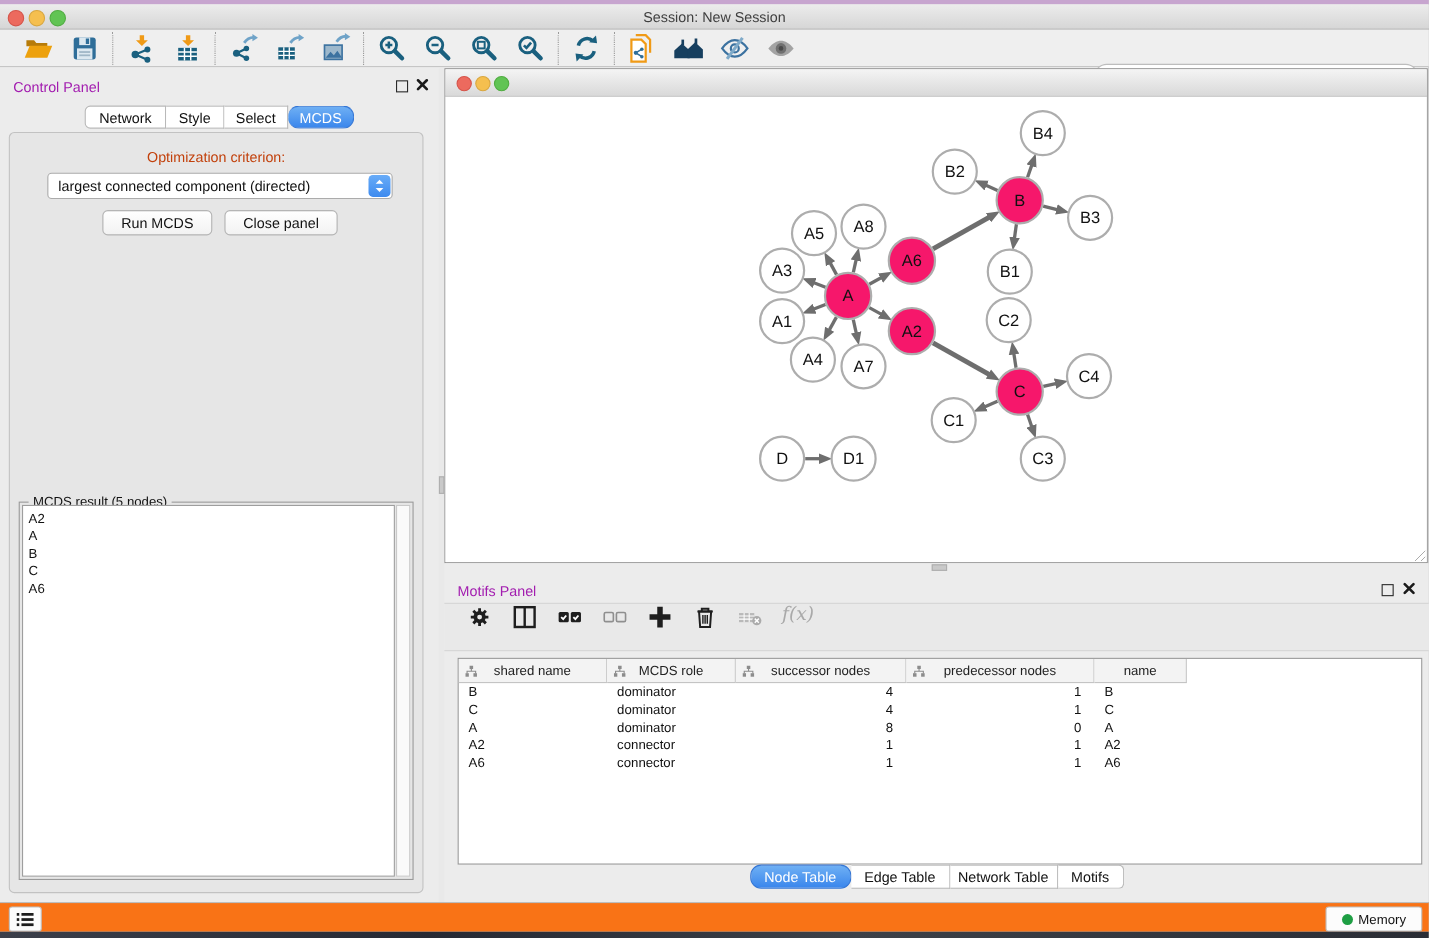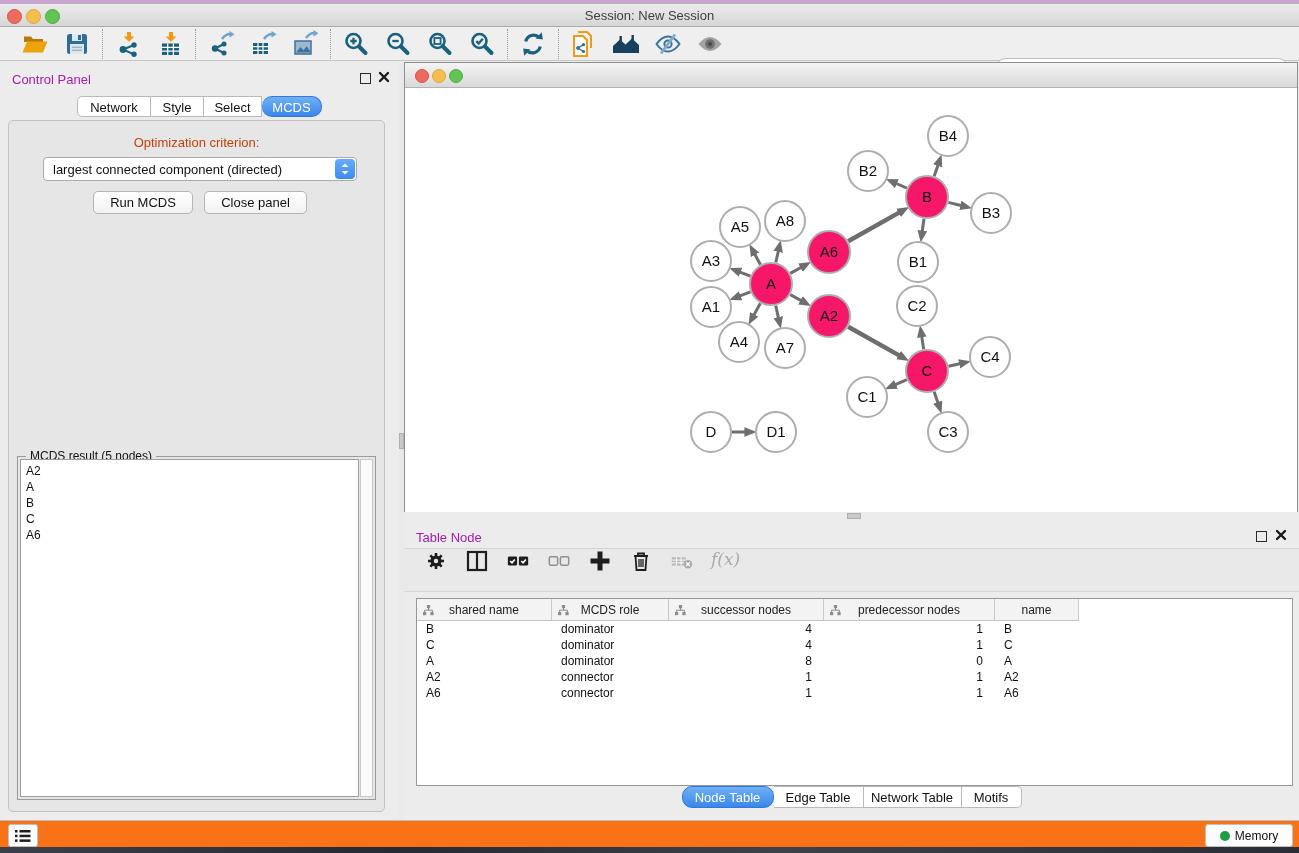--- a/index.html
+++ b/index.html
@@ -69,21 +69,21 @@
   #v-splitter{left:399px;top:62px;width:5px;height:758px;background:#E9E9E9;}
   #v-handle{position:absolute;left:0;top:371px;width:5px;height:16px;background:#C9C9C9;border:1px solid #AFAFAF;box-sizing:border-box;}
   
   #net-window{left:404px;top:62px;width:894px;height:450px;background:#fff;
      border:1px solid #8F8F8F;box-sizing:border-box;}
   #net-titlebar{position:absolute;left:0;top:0;width:100%;height:25px;
      background:linear-gradient(#F4F4F4,#D9D9D9);border-bottom:1px solid #B3B3B3;box-sizing:border-box;}
   #net-titlebar .tl{top:6px;width:12px;height:12px;}
   #net-titlebar .tl.red{left:10px;}#net-titlebar .tl.yellow{left:27px;}#net-titlebar .tl.green{left:44px;}
   #net-title{position:absolute;top:4px;left:0;width:100%;text-align:center;font-size:13px;color:#333;}
-  #net-canvas{position:absolute;left:0;top:40px;width:892px;height:423px;background:#fff;}
+  #net-canvas{position:absolute;left:0;top:25px;width:892px;height:423px;background:#fff;}
   #grip{position:absolute;right:1px;bottom:1px;width:13px;height:13px;
      background:repeating-linear-gradient(135deg,transparent 0 3px,#ABABAB 3px 4px);
      clip-path:polygon(100% 0,100% 100%,0 100%);}
   #h-splitter{left:404px;top:512px;width:895px;height:8px;background:#ECECEC;}
   #h-handle{position:absolute;left:443px;top:1px;width:14px;height:6px;background:#C9C9C9;border:1px solid #AFAFAF;box-sizing:border-box;}
   
   #table-panel{left:404px;top:520px;width:895px;height:300px;background:#ECECEC;}
   #tp-toolbar{position:absolute;left:0;top:28px;width:100%;height:44px;background:#E9E9E9;
      border-top:1px solid #D5D5D5;border-bottom:1px solid #D5D5D5;box-sizing:border-box;
      display:flex;align-items:flex-start;gap:17px;padding-left:20px;}
@@ -464,21 +464,21 @@
         </svg>
       <div id="grip"></div>
     </div>
   </div>
 
   <div id="h-splitter" class="abs">
     <div id="h-handle"></div>
   </div>
 
   <div id="table-panel" class="abs">
-    <div class="panel-title">Table Node</div>
+    <div class="panel-title">Motifs Panel</div>
     <span class="win-float" style="right:32px;"></span>
     <span class="win-close" style="right:12px;">
       <svg width="12" height="12" viewBox="0 0 12 12">
           <path d="M2 2l8 8M10 2l-8 8" stroke="#1A1A1A" stroke-width="2.4" stroke-linecap="round"></path>
         </svg>
     </span>
     <div id="tp-toolbar">
       <span class="tp-icon">
         <svg width="22" height="22" viewBox="0 0 22 22">
             <g stroke="#1E1E1E" stroke-width="2.6">

